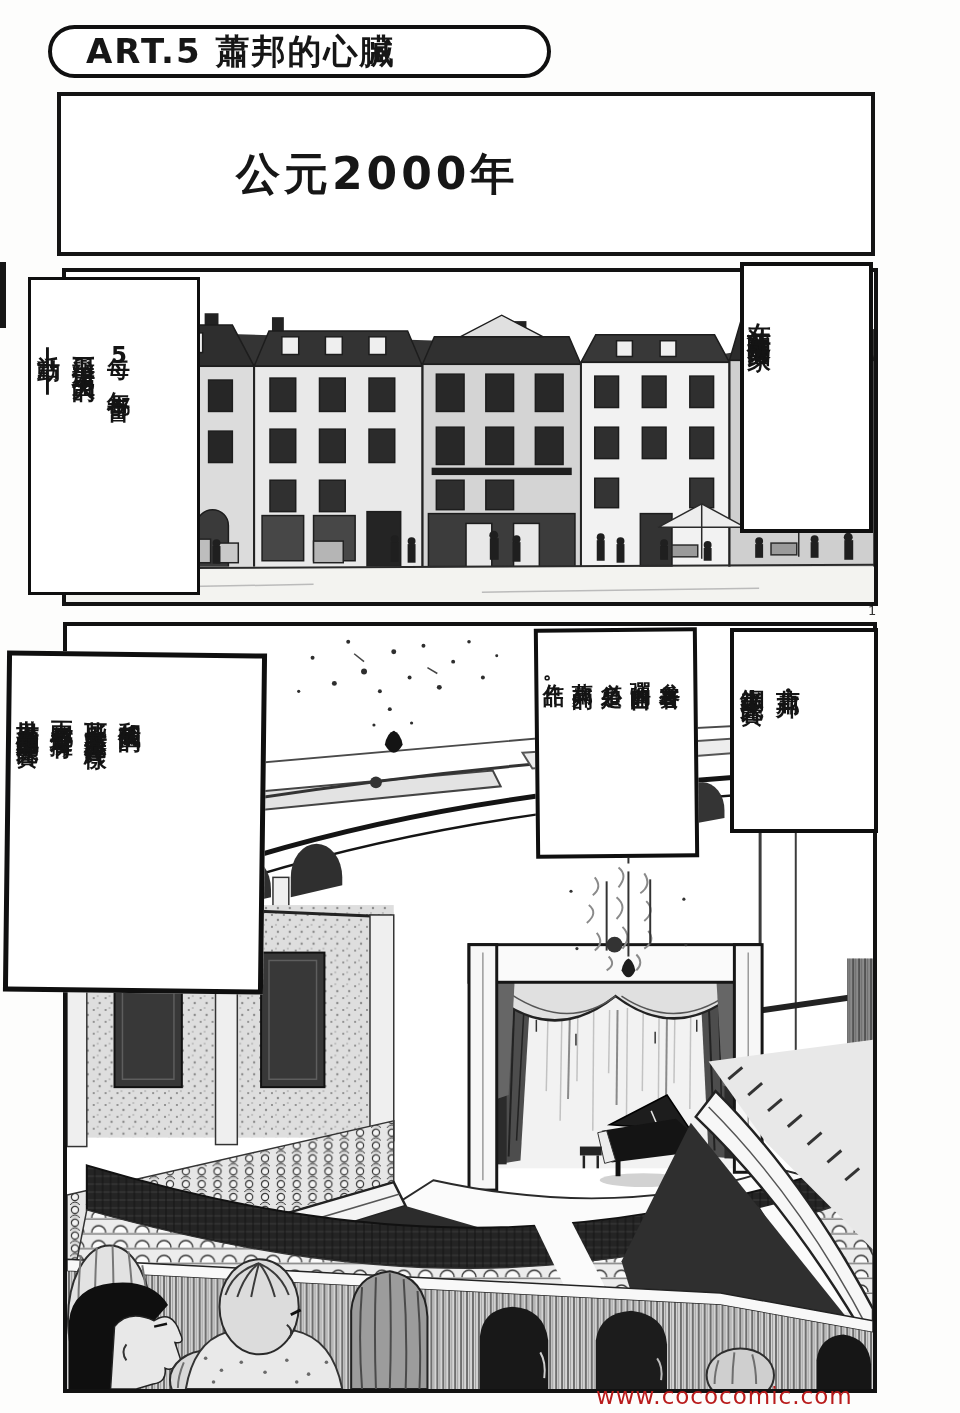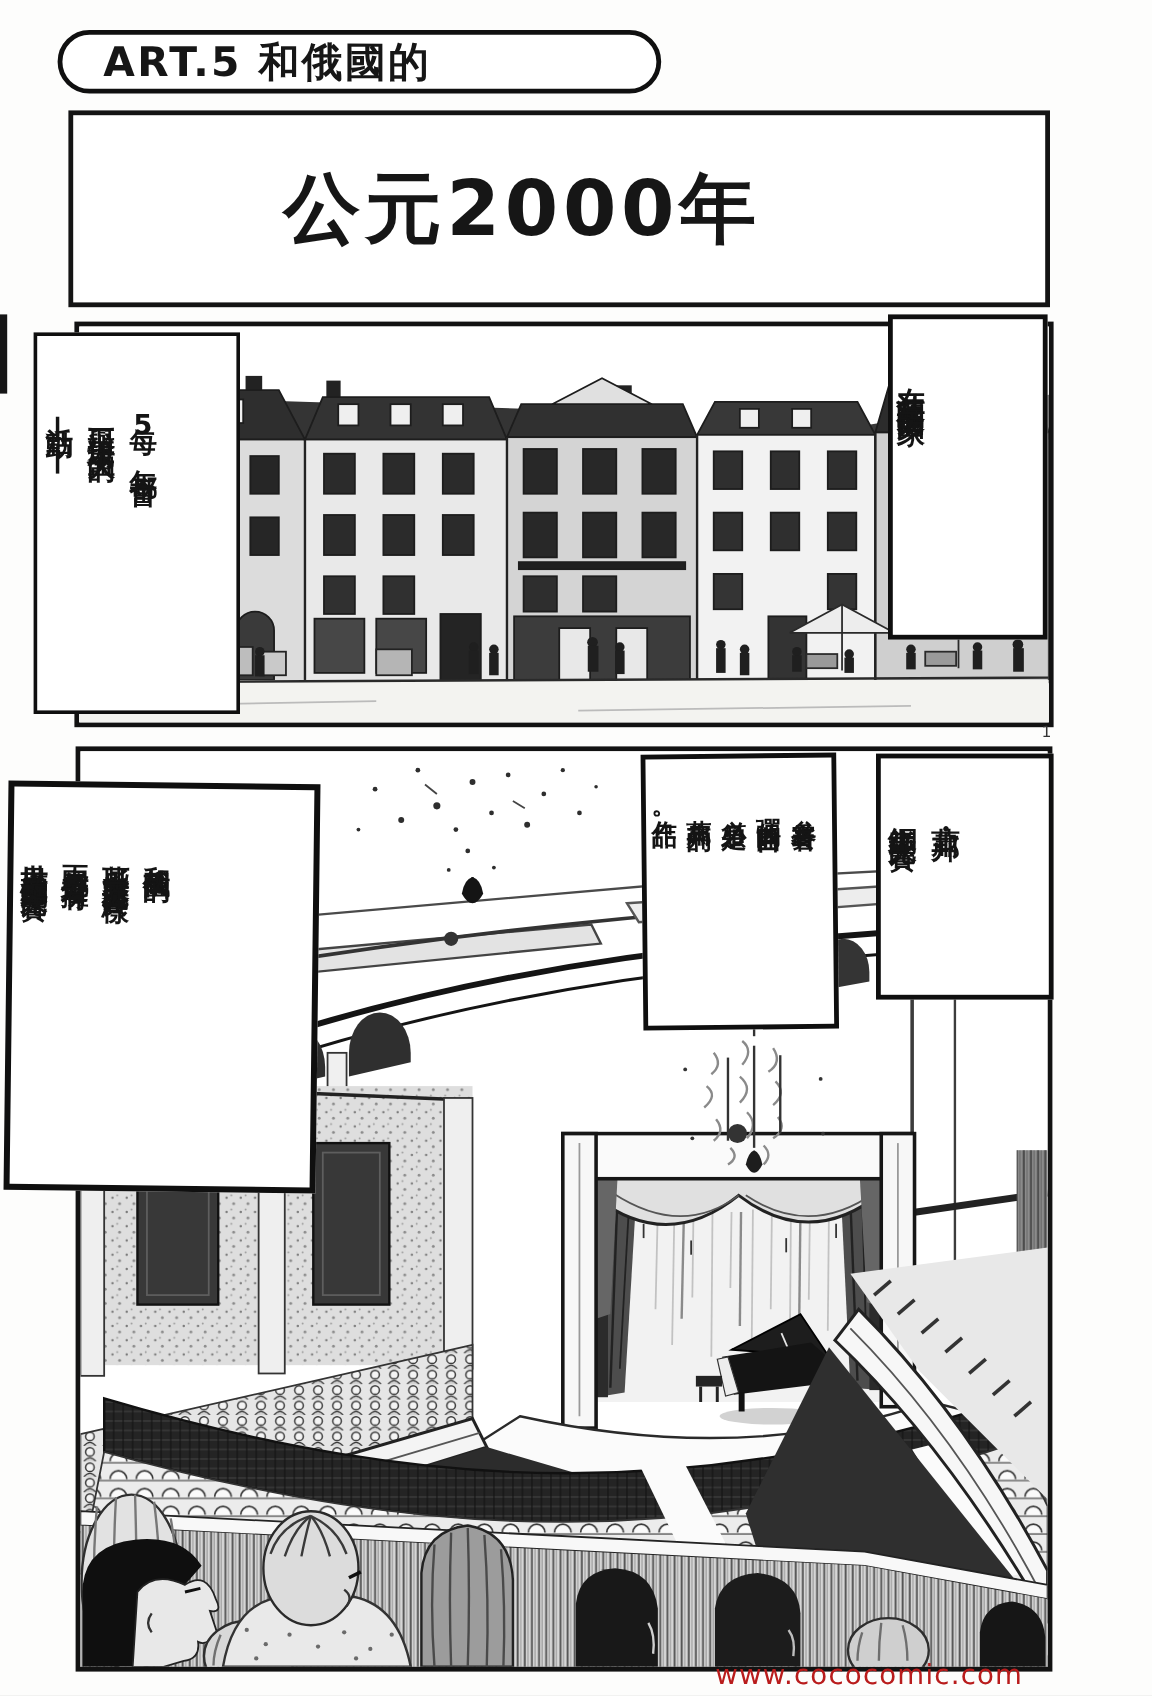--- a/index.html
+++ b/index.html
@@ -6,21 +6,21 @@
   #page{position:relative;width:960px;height:1413px;background:#fdfdfc;overflow:hidden;
         font-family:"DejaVu Sans","Liberation Sans",sans-serif;color:#161616;}
   .abs{position:absolute;box-sizing:border-box;}
   
   #header-pill{left:48px;top:25px;width:503px;height:53px;border:4.5px solid #101010;border-radius:27px;
      display:flex;align-items:center;padding-left:34px;background:#fff;}
   #header-pill .t{font-size:34px;font-weight:bold;letter-spacing:2px;white-space:nowrap;}
   
   #year-box{left:57px;top:92px;width:818px;height:164px;border:4px solid #141414;background:#fff;
      display:flex;align-items:center;}
-  #year-box .t{font-size:64px;font-weight:600;letter-spacing:4px;margin-left:175px;}
+  #year-box .t{font-size:44px;font-weight:600;letter-spacing:4px;margin-left:175px;}
   
   .panel{border:4px solid #121212;background:#fff;}
   #panel-buildings{left:62px;top:268px;width:816px;height:338px;}
   #panel-hall{left:63px;top:622px;width:814px;height:771px;border-width:4px;}
   .panel svg{display:block;width:100%;height:100%;}
   
   .vbox{background:#fff;border:4px solid #0f0f0f;}
   .vtext{writing-mode:vertical-rl;text-orientation:upright;font-weight:600;color:#141414;
          letter-spacing:4px;}
   .vtext span{display:block;}
@@ -41,21 +41,21 @@
   #edge-mark{left:0;top:262px;width:6px;height:66px;background:#161616;}
 </style>
 </head>
 <body>
 
 <div id="page">
 
   <div class="abs" id="edge-mark"></div>
 
   <div class="abs" id="header-pill">
-    <span class="t">ART.5 和俄國的</span>
+    <span class="t">ART.5 蕭邦的心臟</span>
   </div>
 
   <div class="abs" id="year-box">
     <span class="t">公元2000年</span>
   </div>
 
   <div class="abs panel" id="panel-buildings">
     <svg viewBox="0 0 816 336" preserveAspectRatio="none">
       <rect x="0" y="0" width="816" height="336" fill="#ffffff"></rect>
 

